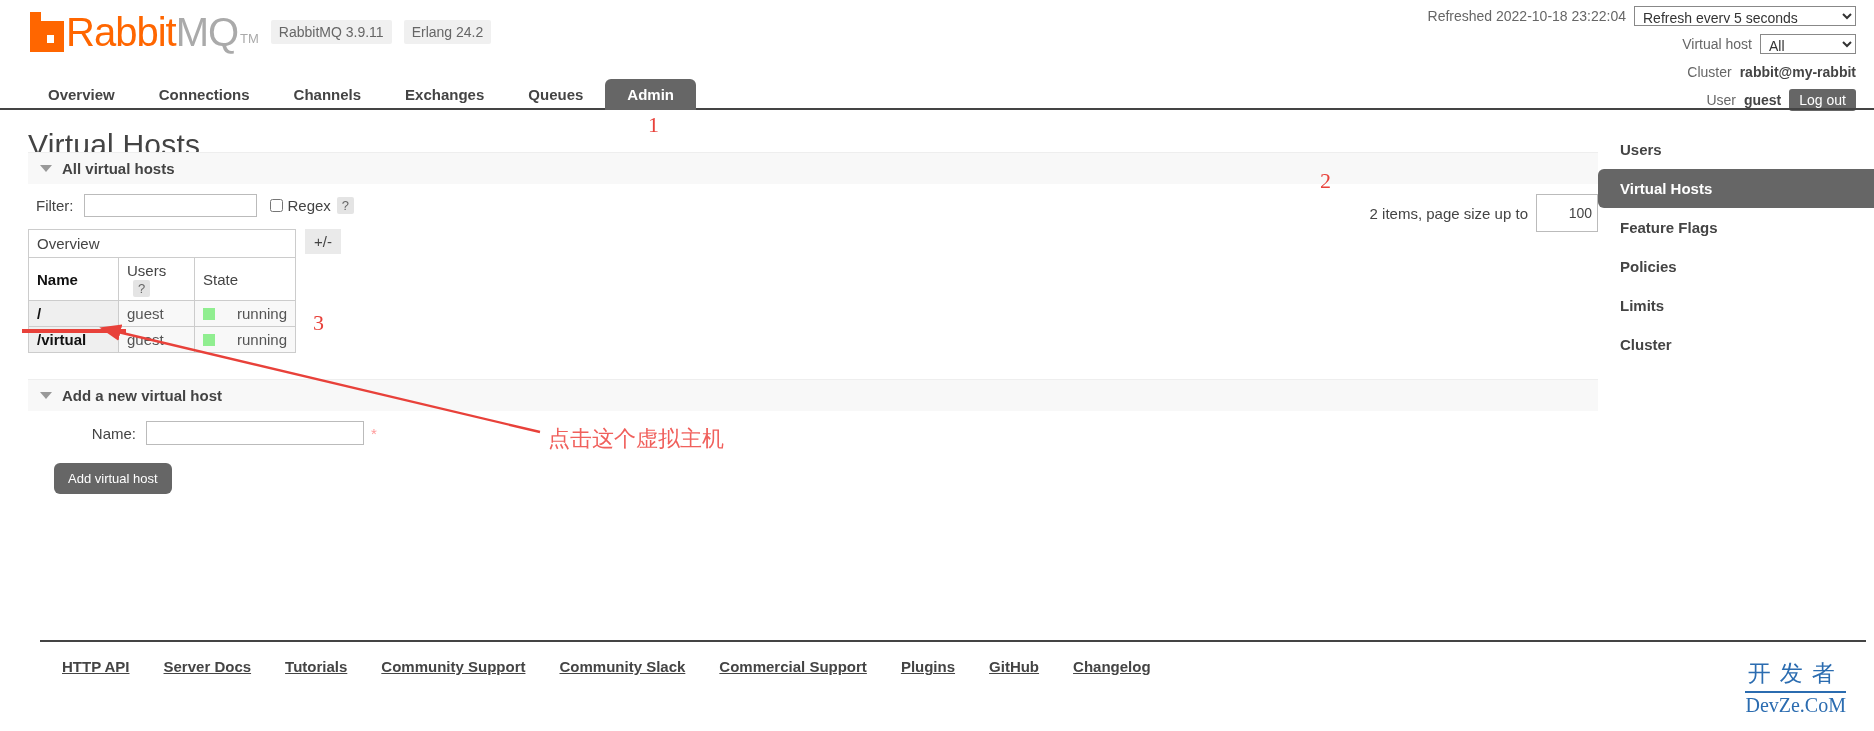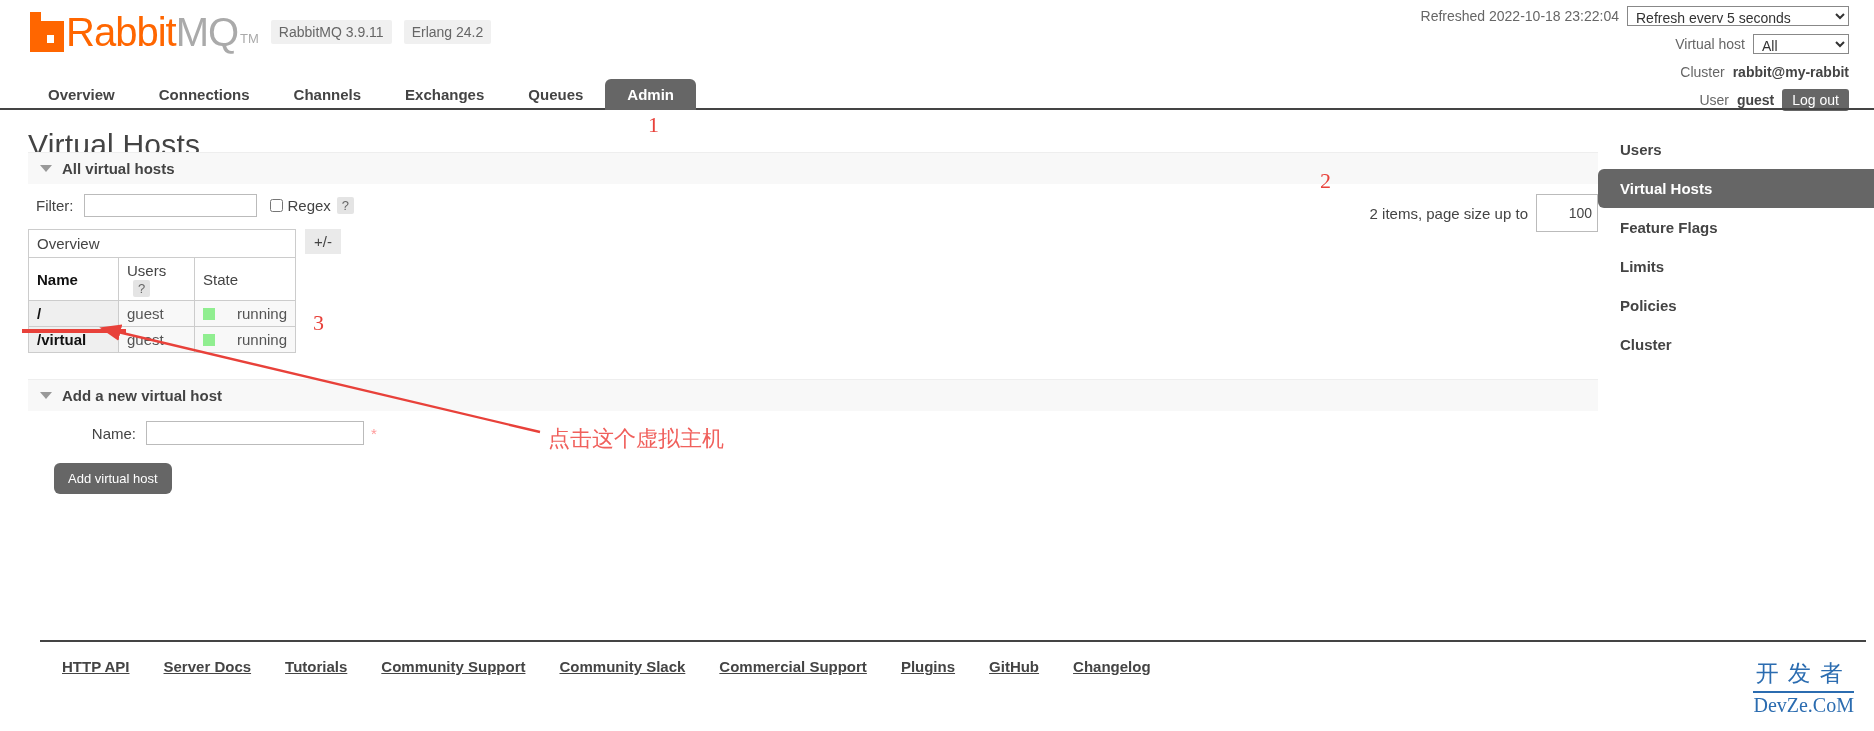--- a/index.html
+++ b/index.html
@@ -43,21 +43,21 @@
 
   .version-pill {
     background: #f0f0f0; color: #666;
     font-size: 14px; padding: 4px 8px;
     margin-left: 12px; align-self: center;
     border-radius: 2px; white-space: nowrap;
   }
 
   
   #status-block {
-    position: absolute; right: 25px; top: 4px;
+    position: absolute; right: 18px; top: 4px;
     text-align: right; font-size: 14px; color: #666;
   }
   .status-row { display: flex; align-items: center; justify-content: flex-end; margin-bottom: 4px; height: 24px; }
   .status-label { margin-right: 8px; color: #666; white-space: nowrap; }
   .status-strong { color: #444; font-weight: bold; }
   select.rmq-select {
     font-family: "Liberation Sans", sans-serif;
     font-size: 14px; color: #333;
     border: 1px solid #888; background: #fff;
     padding: 2px 4px; height: 20px;
@@ -194,21 +194,21 @@
     font-family: "DejaVu Sans", sans-serif; white-space: nowrap;
   }
   #anno-underline {
     position: absolute; left: 22px; top: 329px;
     width: 104px; height: 4px; background: #e8413a;
   }
   svg#anno-arrow { position: absolute; left: 0; top: 0; width: 1874px; height: 731px; pointer-events: none; }
 
   
   #watermark {
-    position: absolute; right: 20px; top: 658px;
+    position: absolute; right: 28px; top: 658px;
     text-align: center; color: #2b6cb0;
   }
   #watermark .cn { font-size: 23px; letter-spacing: 9px; font-family: "DejaVu Sans", sans-serif; }
   #watermark .en { font-size: 20px; border-top: 2px solid #2b6cb0; padding-top: 1px; margin-top: 2px; font-family: "Liberation Serif", serif; }
 </style>
 </head>
 <body>
 
 <div id="page">
 
@@ -346,22 +346,22 @@
 
 
         <button id="add-vhost-btn">Add virtual host</button>
       </div>
     </div>
 
     <div id="sidebar">
       <div class="side-item">Users</div>
       <div class="side-item active">Virtual Hosts</div>
       <div class="side-item">Feature Flags</div>
+      <div class="side-item">Policies</div>
       <div class="side-item">Limits</div>
-      <div class="side-item">Policies</div>
       <div class="side-item">Cluster</div>
     </div>
   </div>
 
   <div id="footer">
     <div id="footer-rule"></div>
     <div id="footer-links">
       <span>HTTP API</span>
       <span>Server Docs</span>
       <span>Tutorials</span>

